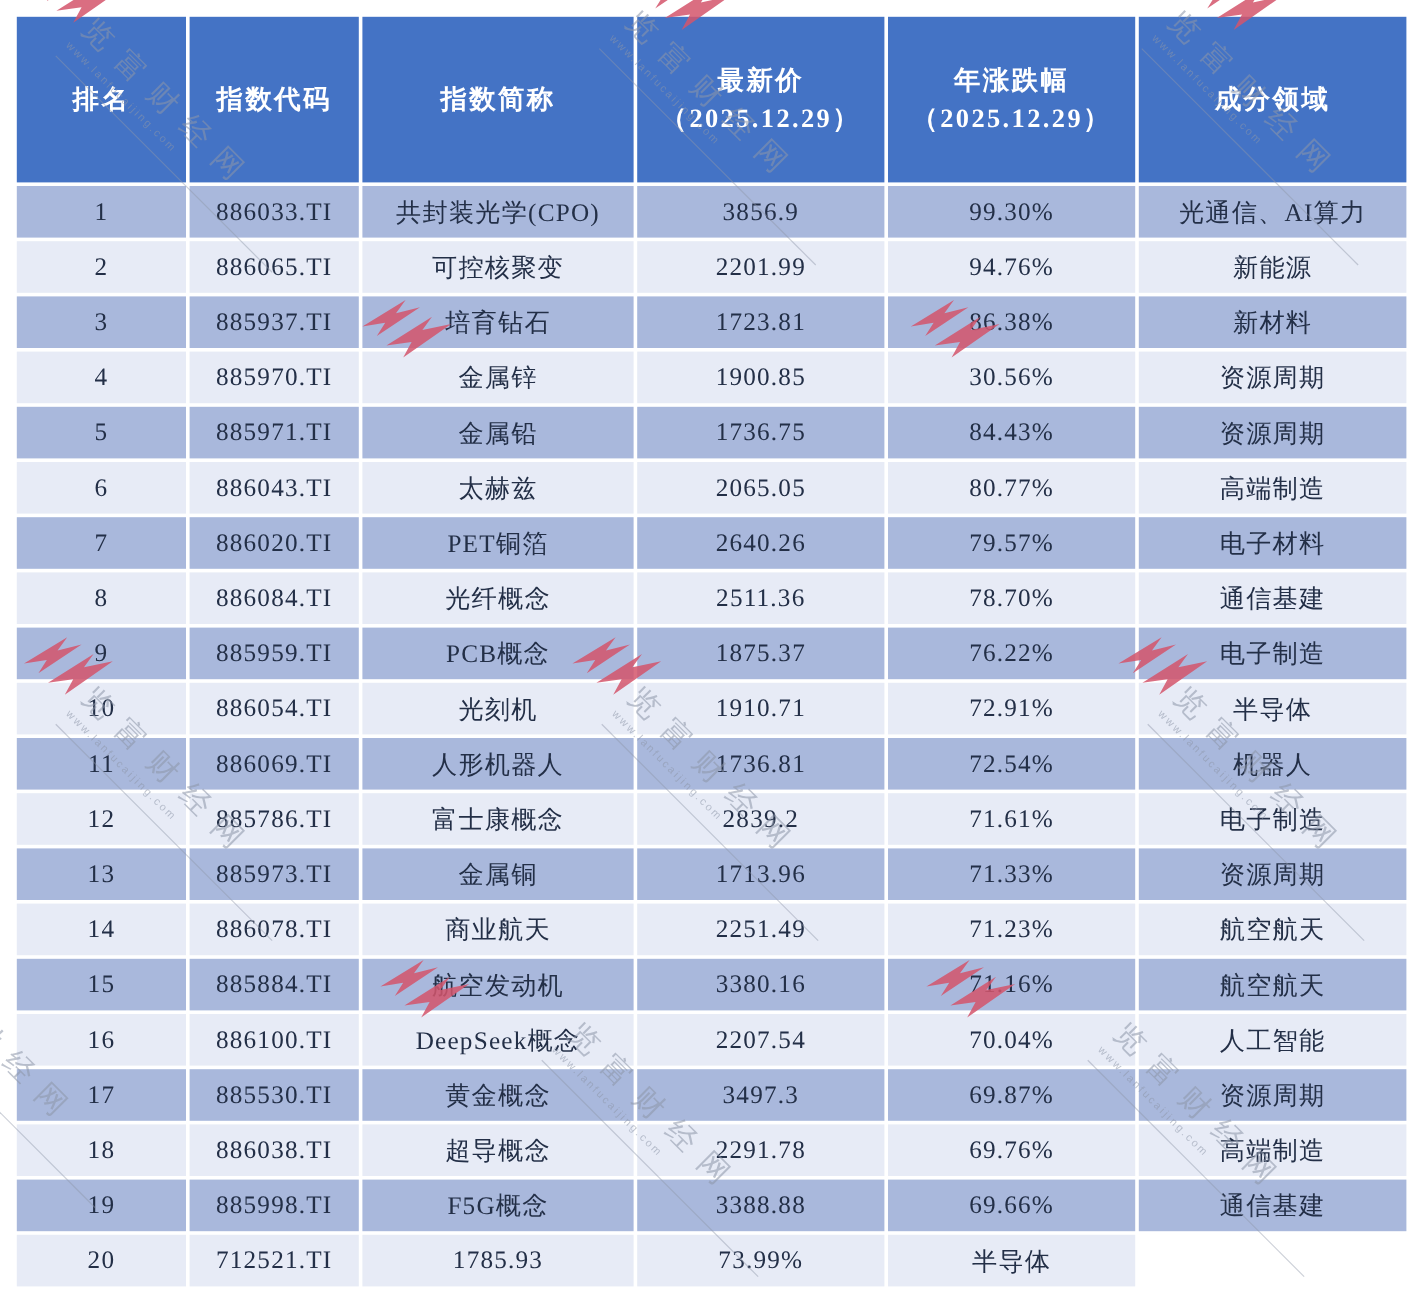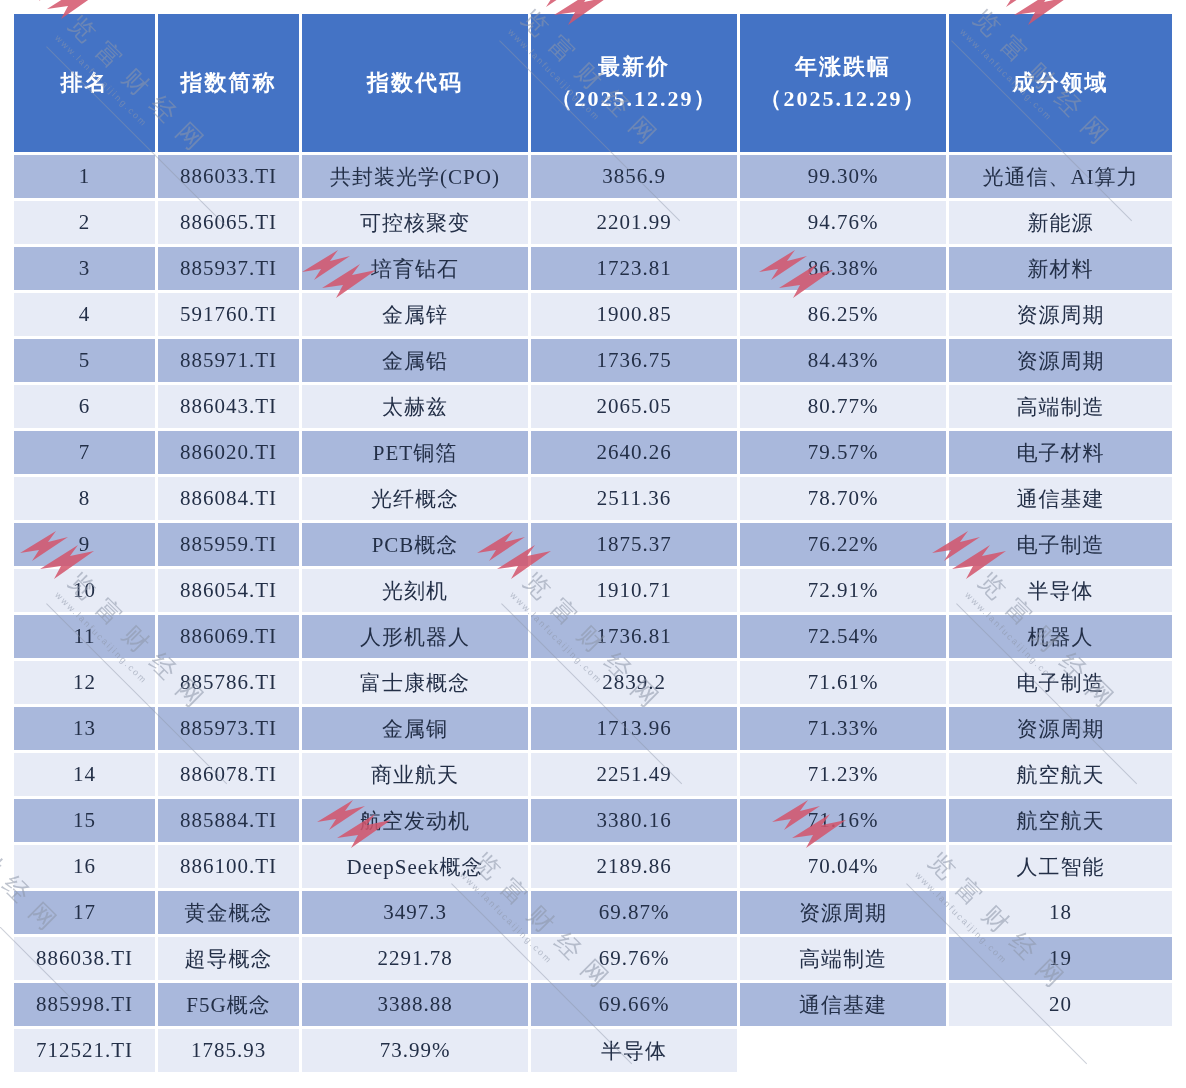--- a/index.html
+++ b/index.html
@@ -53,24 +53,24 @@
 </head>
 <body>
 
 <div class="page" style="--header-blue: #4473c5; --row-odd: #a9b8dc; --row-even: #e7ebf6; --cell-text: #232f47; --wm-gray: #8d96a8;">
 
   <div class="grid" id="table-grid">
     <div class="hcell">
       <span>排名</span>
     </div>
     <div class="hcell">
+      <span>指数代码</span>
+    </div>
+    <div class="hcell">
       <span>指数简称</span>
-    </div>
-    <div class="hcell">
-      <span>指数代码</span>
     </div>
     <div class="hcell">
       <span>最新价</span>
       <span>（2025.12.29）</span>
     </div>
     <div class="hcell">
       <span>年涨跌幅</span>
       <span>（2025.12.29）</span>
     </div>
     <div class="hcell">
@@ -92,24 +92,24 @@
     <div class="cell even">新能源</div>
 
     <div class="cell odd">3</div>
     <div class="cell odd">885937.TI</div>
     <div class="cell odd">培育钻石</div>
     <div class="cell odd">1723.81</div>
     <div class="cell odd">86.38%</div>
     <div class="cell odd">新材料</div>
 
     <div class="cell even">4</div>
-    <div class="cell even">591760.TI</div>
+    <div class="cell even">885970.TI</div>
     <div class="cell even">金属锌</div>
     <div class="cell even">1900.85</div>
-    <div class="cell even">86.25%</div>
+    <div class="cell even">30.56%</div>
     <div class="cell even">资源周期</div>
 
     <div class="cell odd">5</div>
     <div class="cell odd">885971.TI</div>
     <div class="cell odd">金属铅</div>
     <div class="cell odd">1736.75</div>
     <div class="cell odd">84.43%</div>
     <div class="cell odd">资源周期</div>
 
     <div class="cell even">6</div>
@@ -178,25 +178,26 @@
     <div class="cell odd">15</div>
     <div class="cell odd">885884.TI</div>
     <div class="cell odd">航空发动机</div>
     <div class="cell odd">3380.16</div>
     <div class="cell odd">71.16%</div>
     <div class="cell odd">航空航天</div>
 
     <div class="cell even">16</div>
     <div class="cell even">886100.TI</div>
     <div class="cell even">DeepSeek概念</div>
-    <div class="cell even">2189.86</div>
+    <div class="cell even">2207.54</div>
     <div class="cell even">70.04%</div>
     <div class="cell even">人工智能</div>
 
     <div class="cell odd">17</div>
+    <div class="cell odd">885530.TI</div>
     <div class="cell odd">黄金概念</div>
     <div class="cell odd">3497.3</div>
     <div class="cell odd">69.87%</div>
     <div class="cell odd">资源周期</div>
 
     <div class="cell even">18</div>
     <div class="cell even">886038.TI</div>
     <div class="cell even">超导概念</div>
     <div class="cell even">2291.78</div>
     <div class="cell even">69.76%</div>

